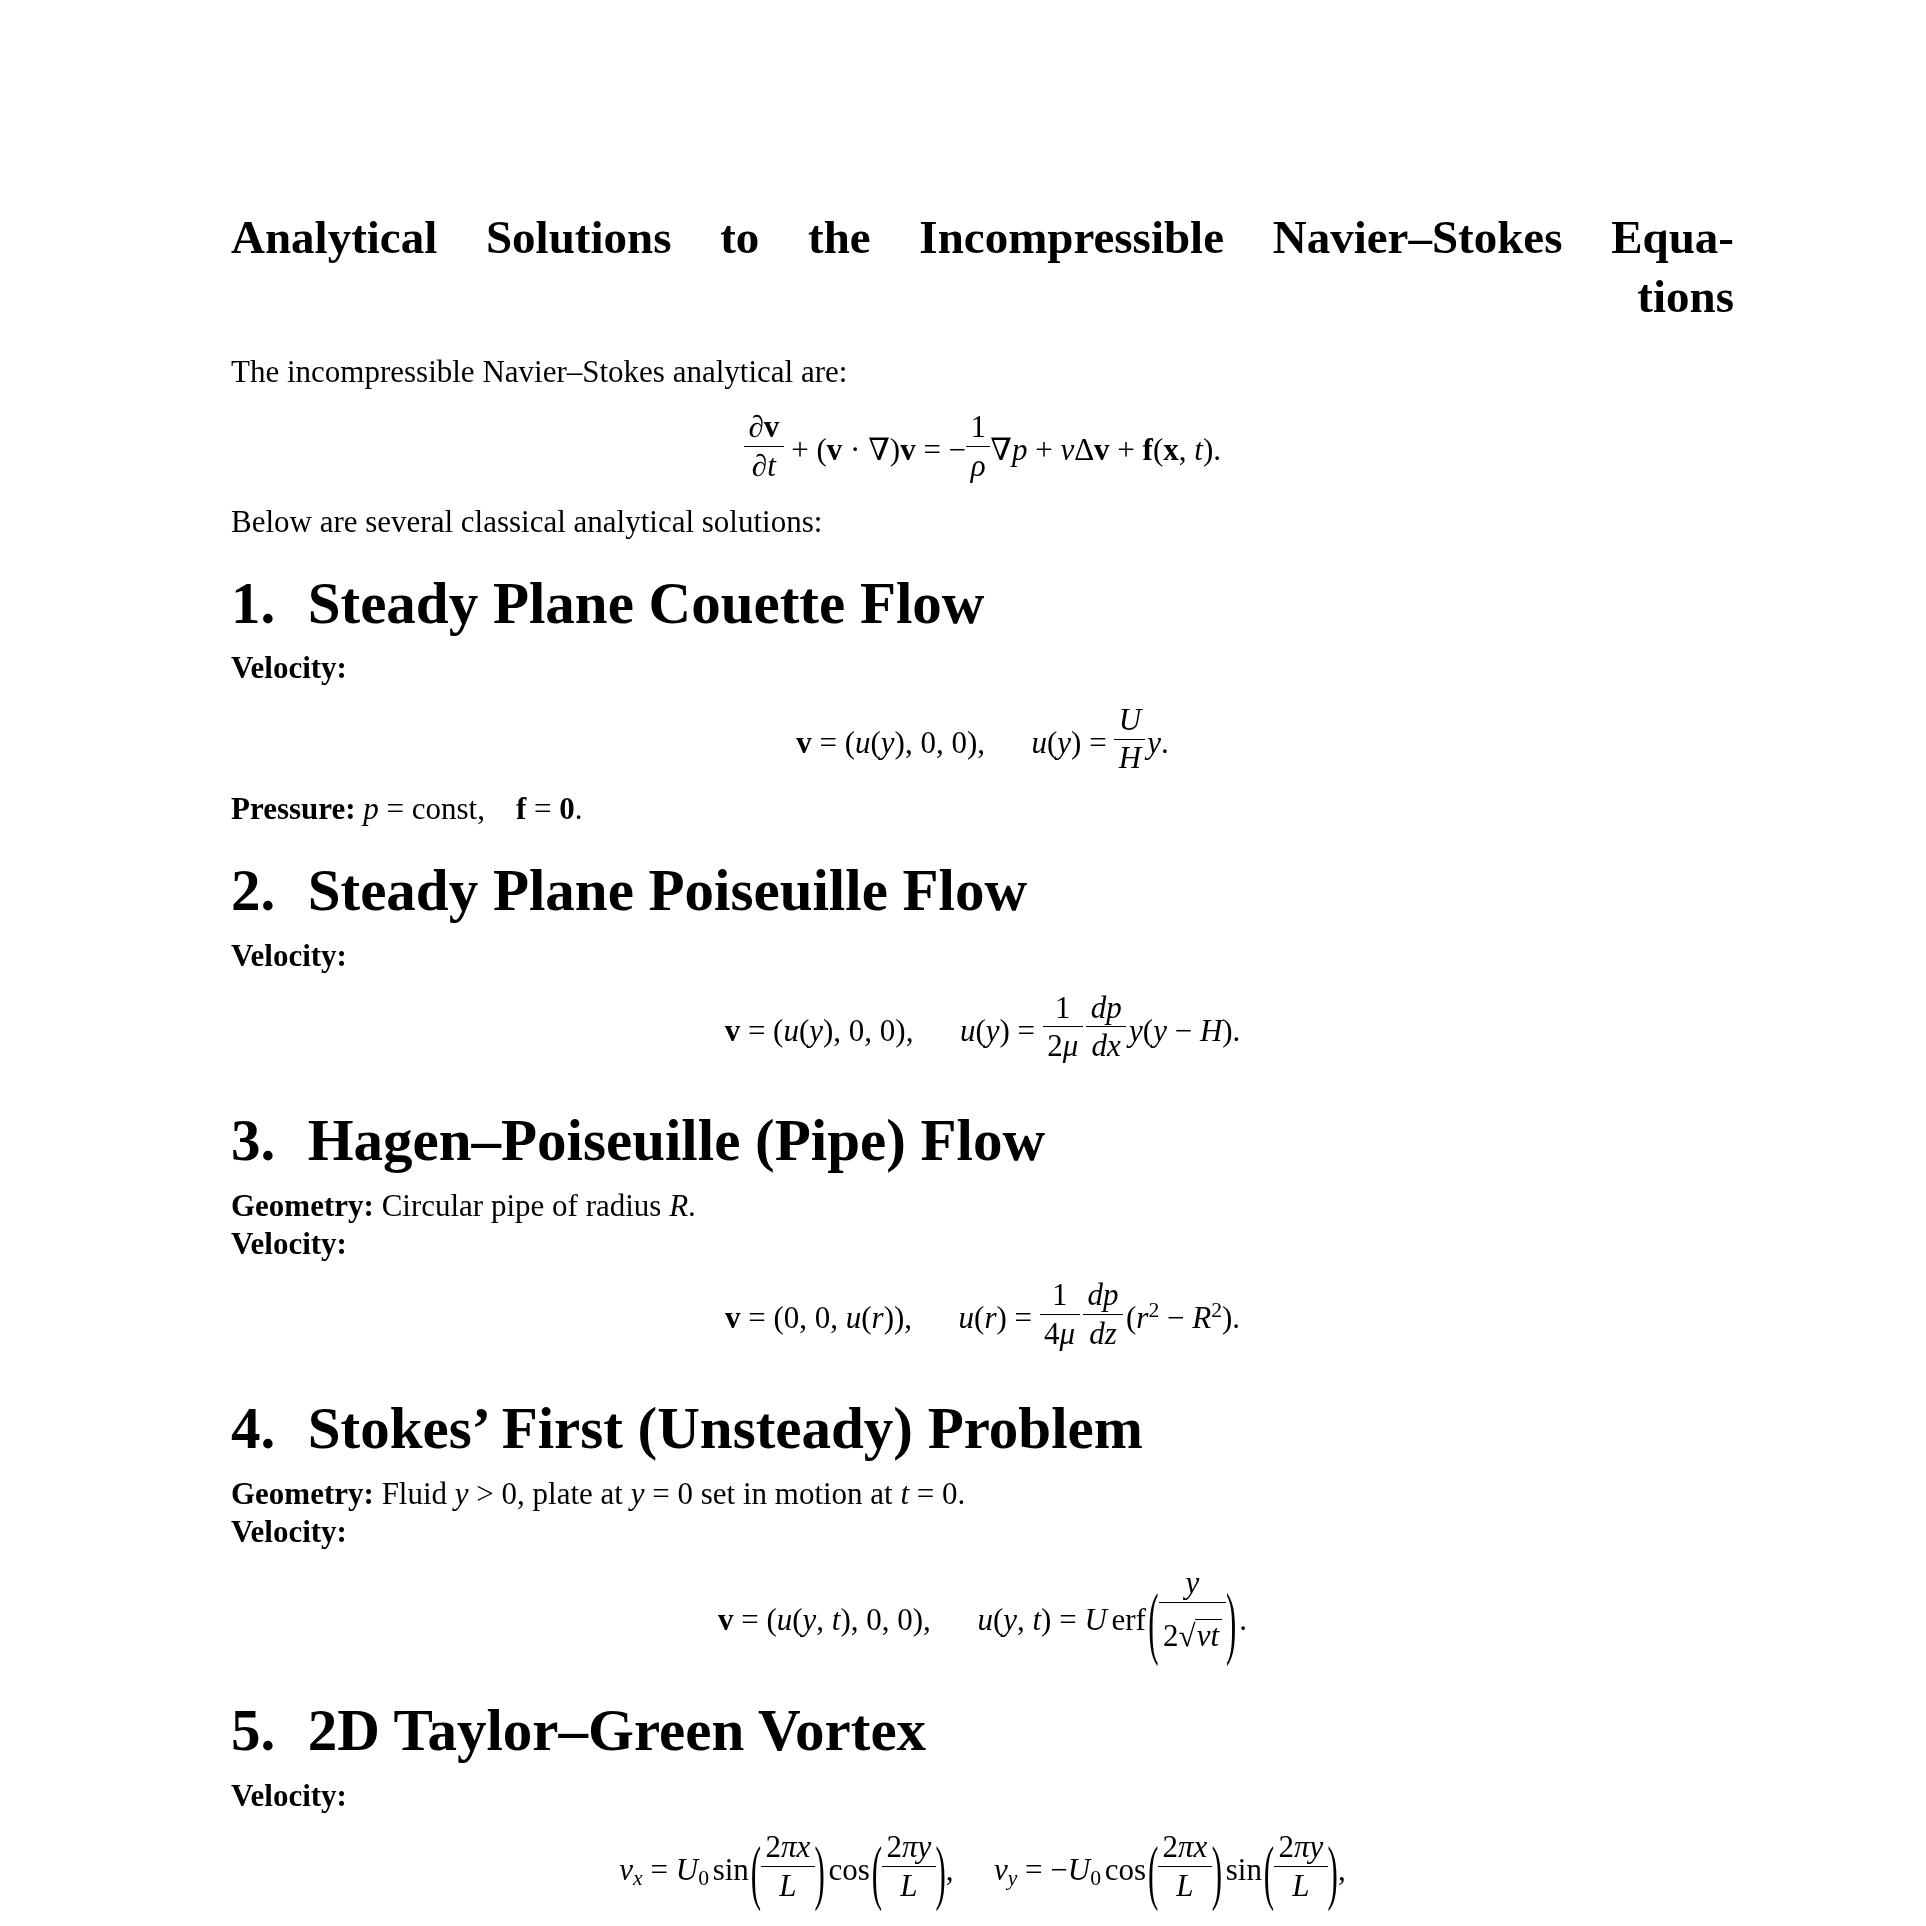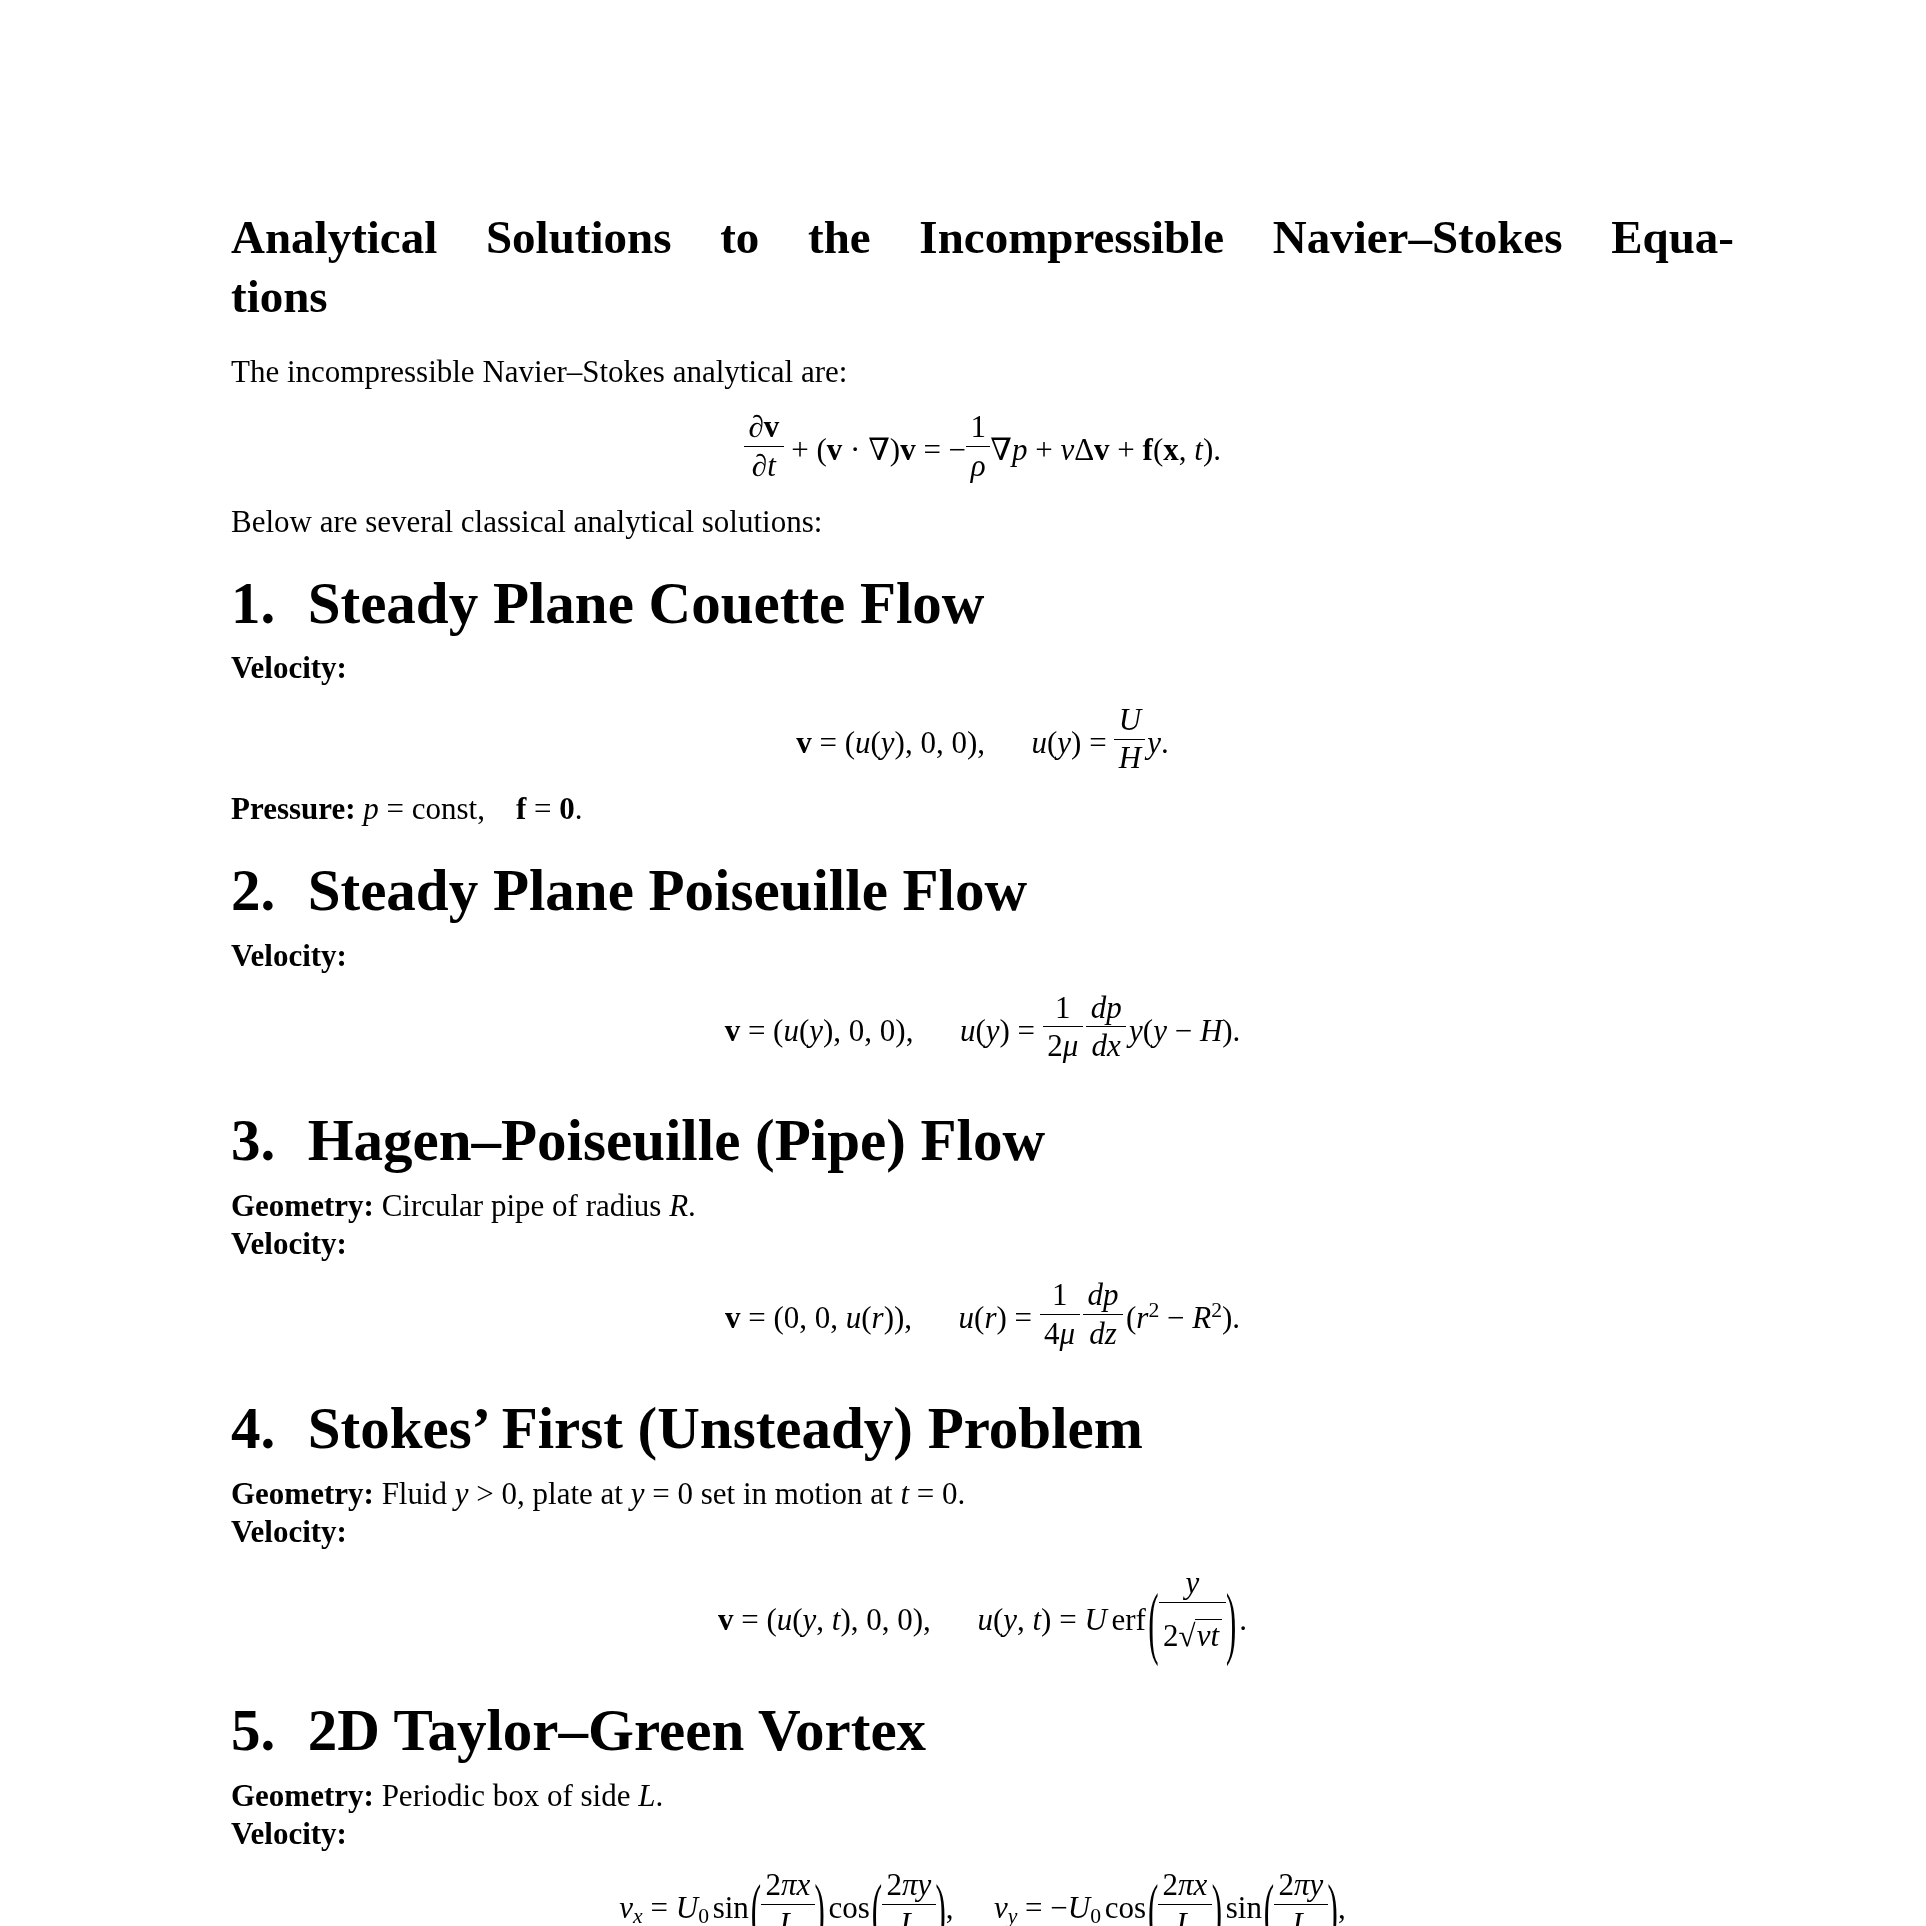--- a/index.html
+++ b/index.html
@@ -11,21 +11,21 @@
     color: #000000;
     box-sizing: border-box;
     padding: 208px 231px 0 231px;
     font-family: "Liberation Serif", "DejaVu Serif", serif;
     font-size: 31px;
     line-height: 1.225;
   }
   
   .title { font-size: 47px; font-weight: bold; line-height: 1.25; padding-bottom: 27px; }
   .tl1 { text-align: justify; text-align-last: justify; }
-  .tl2 { text-align: left; }
+  .tl2 { text-align: right; }
   
   .p  { margin: 0; }
   .h  { font-size: 59px; font-weight: bold; line-height: 1.2; padding: 27px 0 10.8px 0; }
   .h .hnum { margin-right: 0.55em; }
   .eq { text-align: center; padding: 14.6px 0; }
   .eq0 { padding: 19px 0; }
   .eq5a { padding-bottom: 10px; }
   
   .mi { font-style: italic; }
   .mb { font-weight: bold; }
@@ -61,19 +61,18 @@
       <div class="eq"><span class="mb">v</span><span class="mt"> = (</span><span class="mi">u</span><span class="mt">(</span><span class="mi">y</span><span class="mt">), 0, 0),</span><span class="msp" style="width: 1.5em;"></span><span class="mi">u</span><span class="mt">(</span><span class="mi">y</span><span class="mt">) = </span><span class="mf"><span class="num"><span class="mt">1</span></span><span class="den"><span class="mt">2</span><span class="mi">μ</span></span></span><span class="msp" style="width: 0.12em;"></span><span class="mf"><span class="num"><span class="mi">dp</span></span><span class="den"><span class="mi">dx</span></span></span><span class="msp" style="width: 0.1em;"></span><span class="mi">y</span><span class="mt">(</span><span class="mi">y</span><span class="mt"> − </span><span class="mi">H</span><span class="mt">).</span></div>
       <div class="h"><span class="hnum">3.</span><span class="hlabel">Hagen–Poiseuille (Pipe) Flow</span></div>
       <div class="p"><span class="mb">Geometry:</span><span class="mt"> Circular pipe of radius </span><span class="mi">R</span><span class="mt">.</span></div>
       <div class="p"><span class="mb">Velocity:</span></div>
       <div class="eq"><span class="mb">v</span><span class="mt"> = (0, 0, </span><span class="mi">u</span><span class="mt">(</span><span class="mi">r</span><span class="mt">)),</span><span class="msp" style="width: 1.5em;"></span><span class="mi">u</span><span class="mt">(</span><span class="mi">r</span><span class="mt">) = </span><span class="mf"><span class="num"><span class="mt">1</span></span><span class="den"><span class="mt">4</span><span class="mi">μ</span></span></span><span class="msp" style="width: 0.12em;"></span><span class="mf"><span class="num"><span class="mi">dp</span></span><span class="den"><span class="mi">dz</span></span></span><span class="msp" style="width: 0.1em;"></span><span class="mt">(</span><span class="mi">r</span><span class="msup"><span class="mt">2</span></span><span class="mt"> − </span><span class="mi">R</span><span class="msup"><span class="mt">2</span></span><span class="mt">).</span></div>
       <div class="h"><span class="hnum">4.</span><span class="hlabel">Stokes’ First (Unsteady) Problem</span></div>
       <div class="p"><span class="mb">Geometry:</span><span class="mt"> Fluid </span><span class="mi">y</span><span class="mt"> &gt; 0, plate at </span><span class="mi">y</span><span class="mt"> = 0 set in motion at </span><span class="mi">t</span><span class="mt"> = 0.</span></div>
       <div class="p"><span class="mb">Velocity:</span></div>
       <div class="eq"><span class="mb">v</span><span class="mt"> = (</span><span class="mi">u</span><span class="mt">(</span><span class="mi">y</span><span class="mt">, </span><span class="mi">t</span><span class="mt">), 0, 0),</span><span class="msp" style="width: 1.5em;"></span><span class="mi">u</span><span class="mt">(</span><span class="mi">y</span><span class="mt">, </span><span class="mi">t</span><span class="mt">) = </span><span class="mi">U</span><span class="msp" style="width: 0.15em;"></span><span class="mt">erf</span><span class="msp" style="width: 0.08em;"></span><span class="md" style="transform: scaleY(2.6);">(</span><span class="mf"><span class="num"><span class="mi">y</span></span><span class="den"><span class="mt">2</span><span class="msqrt"><span class="rsgn">√</span><span class="rbar"><span class="mi">νt</span></span></span></span></span><span class="md" style="transform: scaleY(2.6);">)</span><span class="msp" style="width: 0.1em;"></span><span class="mt">.</span></div>
       <div class="h"><span class="hnum">5.</span><span class="hlabel">2D Taylor–Green Vortex</span></div>
-      <div class="p"><span class="mb">Geometry:</span><span class="mt"> Periodic box of side </span><span class="mi">L</span><span class="mt">.</span></div>
       <div class="p"><span class="mb">Velocity:</span></div>
       <div class="eq eq5a"><span class="mi">v</span><span class="msub"><span class="mi">x</span></span><span class="mt"> = </span><span class="mi">U</span><span class="msub"><span class="mt">0</span></span><span class="msp" style="width: 0.12em;"></span><span class="mt">sin</span><span class="msp" style="width: 0.06em;"></span><span class="md" style="transform: scaleY(2.3);">(</span><span class="mf"><span class="num"><span class="mt">2</span><span class="mi">πx</span></span><span class="den"><span class="mi">L</span></span></span><span class="md" style="transform: scaleY(2.3);">)</span><span class="msp" style="width: 0.12em;"></span><span class="mt">cos</span><span class="msp" style="width: 0.06em;"></span><span class="md" style="transform: scaleY(2.3);">(</span><span class="mf"><span class="num"><span class="mt">2</span><span class="mi">πy</span></span><span class="den"><span class="mi">L</span></span></span><span class="md" style="transform: scaleY(2.3);">)</span><span class="mt">,</span><span class="msp" style="width: 1.3em;"></span><span class="mi">v</span><span class="msub"><span class="mi">y</span></span><span class="mt"> = −</span><span class="mi">U</span><span class="msub"><span class="mt">0</span></span><span class="msp" style="width: 0.12em;"></span><span class="mt">cos</span><span class="msp" style="width: 0.06em;"></span><span class="md" style="transform: scaleY(2.3);">(</span><span class="mf"><span class="num"><span class="mt">2</span><span class="mi">πx</span></span><span class="den"><span class="mi">L</span></span></span><span class="md" style="transform: scaleY(2.3);">)</span><span class="msp" style="width: 0.12em;"></span><span class="mt">sin</span><span class="msp" style="width: 0.06em;"></span><span class="md" style="transform: scaleY(2.3);">(</span><span class="mf"><span class="num"><span class="mt">2</span><span class="mi">πy</span></span><span class="den"><span class="mi">L</span></span></span><span class="md" style="transform: scaleY(2.3);">)</span><span class="mt">,</span></div>
     </main>
 
 </div>
 
 
 </body></html>

